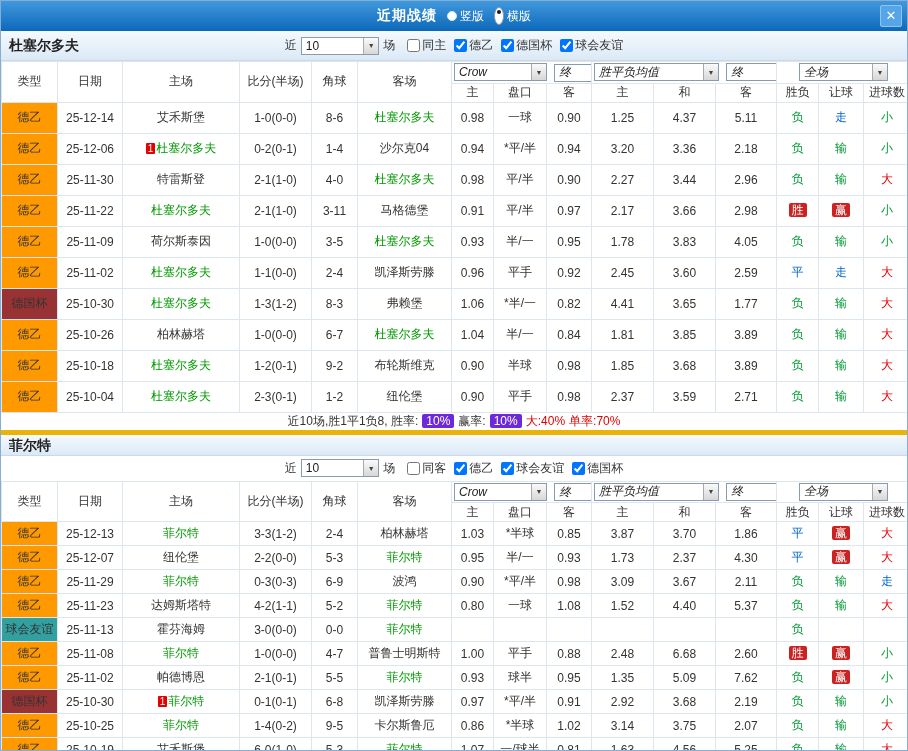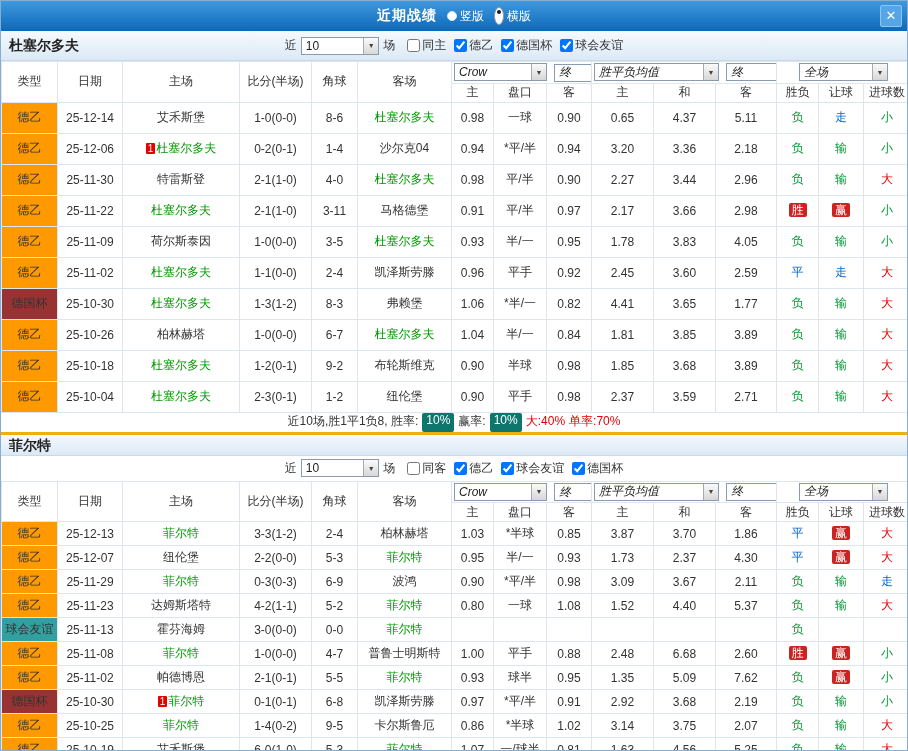--- a/index.html
+++ b/index.html
@@ -46,22 +46,22 @@
   .focus  { color:#009900; }
   .c-score, .c-hcp { color:#e60000; }
   .txt-red { color:#e60000; }
   .txt-green { color:#009933; }
   .txt-blue { color:#0066cc; }
   .badge-win { background:#cc2222; color:#fff; padding:0 3px; border-radius:2px; }
   .num-badge { background:#e60000; color:#fff; font-size:10px; padding:0 2px; margin-right:1px; border-radius:1px; }
   .num-badge:empty { display:none; }
 
   
-  .summary { height:22px; display:flex; justify-content:center; gap:4px; font-size:12px; color:#333; border-bottom:3px solid #eab308; background:#fff; }
-  .rate-badge { background:#0f766e; color:#fff; padding:0 4px; border-radius:2px; }
+  .summary { height:22px; display:flex; align-items:center; justify-content:center; gap:4px; font-size:12px; color:#333; border-bottom:5px solid #eab308; background:#fff; }
+  .rate-badge { background:#6d28d9; color:#fff; padding:0 4px; border-radius:2px; }
   .summary .red { color:#e60000; }
 </style>
 </head>
 <body>
 
 <div class="page">
 
   <div class="titlebar">
     <div class="titlebar-center">
       <span class="title">近期战绩</span>
@@ -176,21 +176,21 @@
         <tr>
     <td class="lg-de2">德乙</td>
     <td>25-12-14</td>
     <td><span>艾禾斯堡</span></td>
     <td class="c-score">1-0(0-0)</td>
     <td>8-6</td>
     <td><span class="focus">杜塞尔多夫</span></td>
     <td>0.98</td>
     <td class="c-hcp">一球</td>
     <td>0.90</td>
-    <td>0.65</td>
+    <td>1.25</td>
     <td>4.37</td>
     <td>5.11</td>
     <td><span class="txt-green">负</span></td>
     <td><span class="txt-blue">走</span></td>
     <td><span class="txt-green">小</span></td>
   </tr>
         <tr>
     <td class="lg-de2">德乙</td>
     <td>25-12-06</td>
     <td><span class="num-badge">1</span><span class="focus">杜塞尔多夫</span></td>

